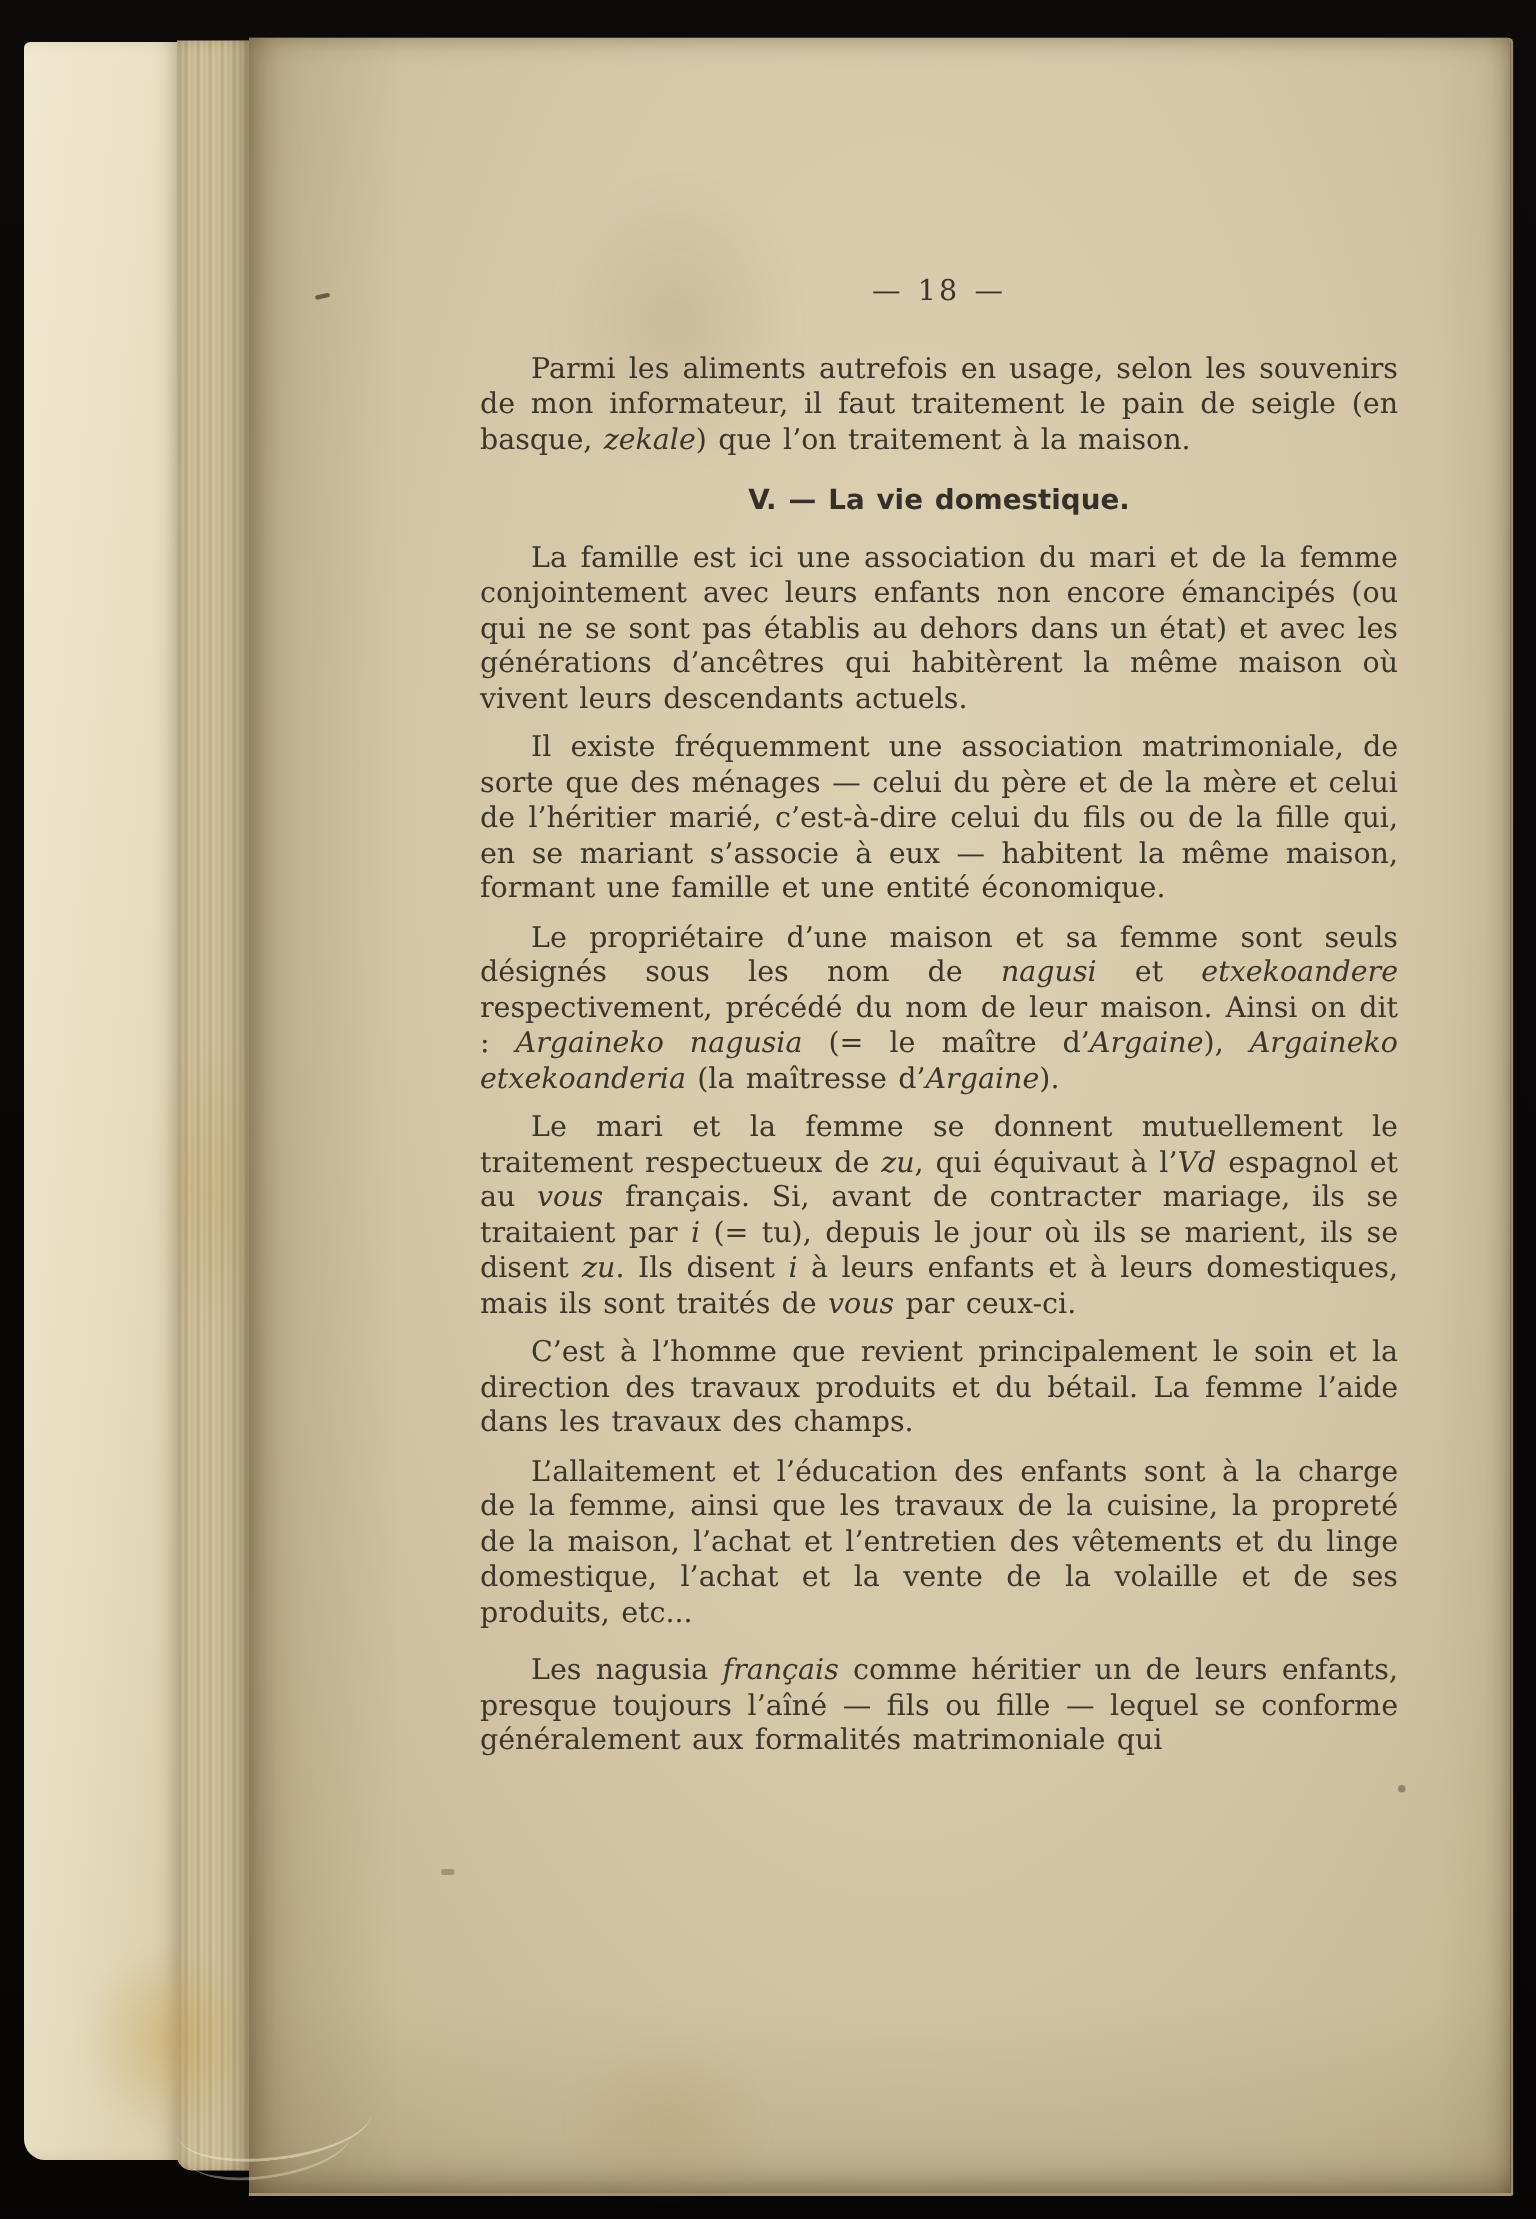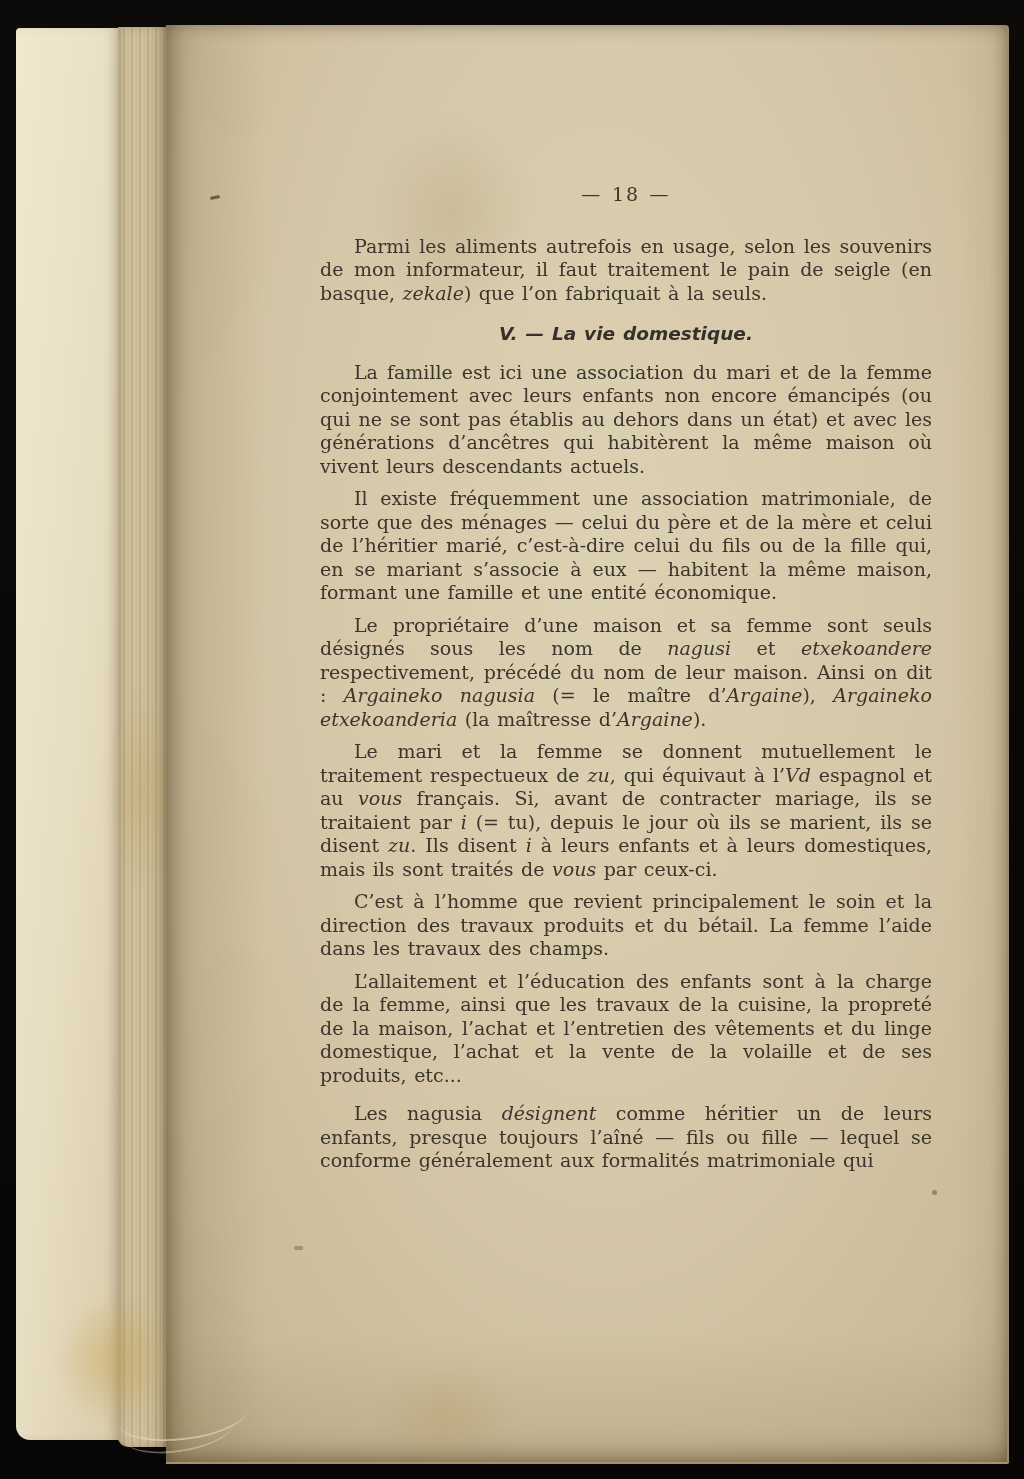--- a/index.html
+++ b/index.html
@@ -115,21 +115,20 @@
     letter-spacing: 2px;
     margin: 0 0 28px 0;
   }
   .heading {
     font-family: "DejaVu Sans", sans-serif;
     font-weight: bold;
     font-size: 18.5px;
     text-align: center;
     color: #35302a;
     margin: 17px 0 15px 0;
-    font-style: italic;
   }
   .para {
     margin: 0 0 9px 0;
     text-indent: 34px;
   }
   .para.spaced { margin-top: 15px; }
   .para i { font-style: italic; margin-top: 35px; }
 </style>
 </head>
 <body>
@@ -142,31 +141,31 @@
   <div class="stain stain-a"></div>
   <div class="stain stain-d"></div>
 
   <div class="page">
     <div class="stain stain-b" style="position:absolute;"></div>
     <div class="stain stain-c" style="position:absolute;"></div>
 
     <div class="text-block">
       <div class="page-number">— 18 —</div>
 
-      <p class="para"><span>Parmi les aliments autrefois en usage, selon les souvenirs de mon informateur, il faut traitement le pain de seigle (en basque, </span><i>zekale</i><span>) que l’on fabriquait à la seuls.</span></p>
+      <p class="para"><span>Parmi les aliments autrefois en usage, selon les souvenirs de mon informateur, il faut traitement le pain de seigle (en basque, </span><i>zekale</i><span>) que l’on traitement à la maison.</span></p>
 
       <h2 class="heading">V. — La vie domestique.</h2>
 
       <p class="para"><span>La famille est ici une association du mari et de la femme conjointement avec leurs enfants non encore émancipés (ou qui ne se sont pas établis au dehors dans un état) et avec les générations d’ancêtres qui habitèrent la même maison où vivent leurs descendants actuels.</span></p>
       <p class="para"><span>Il existe fréquemment une association matrimoniale, de sorte que des ménages — celui du père et de la mère et celui de l’héritier marié, c’est-à-dire celui du fils ou de la fille qui, en se mariant s’associe à eux — habitent la même maison, formant une famille et une entité économique.</span></p>
       <p class="para"><span>Le propriétaire d’une maison et sa femme sont seuls désignés sous les nom de </span><i>nagusi</i><span> et </span><i>etxekoandere</i><span> respectivement, précédé du nom de leur maison. Ainsi on dit : </span><i>Argaineko nagusia</i><span> (= le maître d’</span><i>Argaine</i><span>), </span><i>Argaineko etxekoanderia</i><span> (la maîtresse d’</span><i>Argaine</i><span>).</span></p>
       <p class="para"><span>Le mari et la femme se donnent mutuellement le traitement respectueux de </span><i>zu</i><span>, qui équivaut à l’</span><i>Vd</i><span> espagnol et au </span><i>vous</i><span> français. Si, avant de contracter mariage, ils se traitaient par </span><i>i</i><span> (= tu), depuis le jour où ils se marient, ils se disent </span><i>zu</i><span>. Ils disent </span><i>i</i><span> à leurs enfants et à leurs domestiques, mais ils sont traités de </span><i>vous</i><span> par ceux-ci.</span></p>
       <p class="para"><span>C’est à l’homme que revient principalement le soin et la direction des travaux produits et du bétail. La femme l’aide dans les travaux des champs.</span></p>
       <p class="para"><span>L’allaitement et l’éducation des enfants sont à la charge de la femme, ainsi que les travaux de la cuisine, la propreté de la maison, l’achat et l’entretien des vêtements et du linge domestique, l’achat et la vente de la volaille et de ses produits, etc...</span></p>
-      <p class="para spaced"><span>Les nagusia </span><i>désignent</i><span> comme héritier un de leurs enfants, presque toujours l’aîné — fils ou fille — lequel se conforme généralement aux formalités matrimoniale qui</span></p>
+      <p class="para spaced"><span>Les nagusia </span><i>français</i><span> comme héritier un de leurs enfants, presque toujours l’aîné — fils ou fille — lequel se conforme généralement aux formalités matrimoniale qui</span></p>
     </div>
   </div>
 
   <div class="corner-line c1"></div>
   <div class="corner-line c2"></div>
 
   <div class="speck s1"></div>
   <div class="speck s2"></div>
   <div class="speck s3"></div>
 

